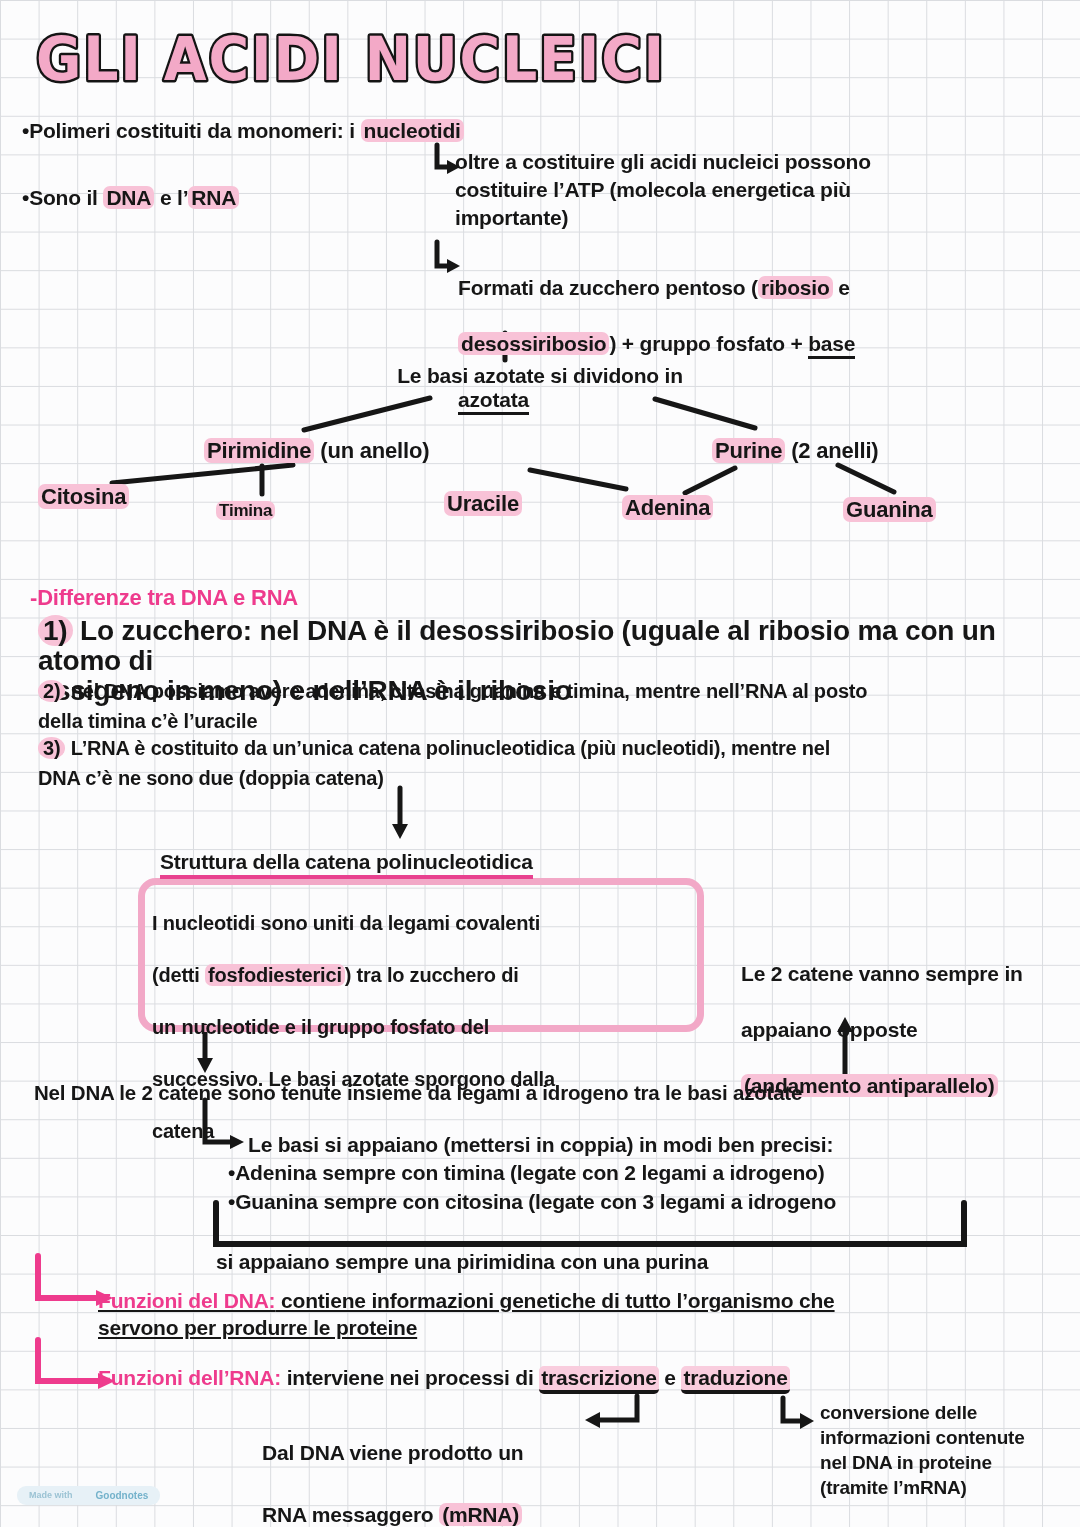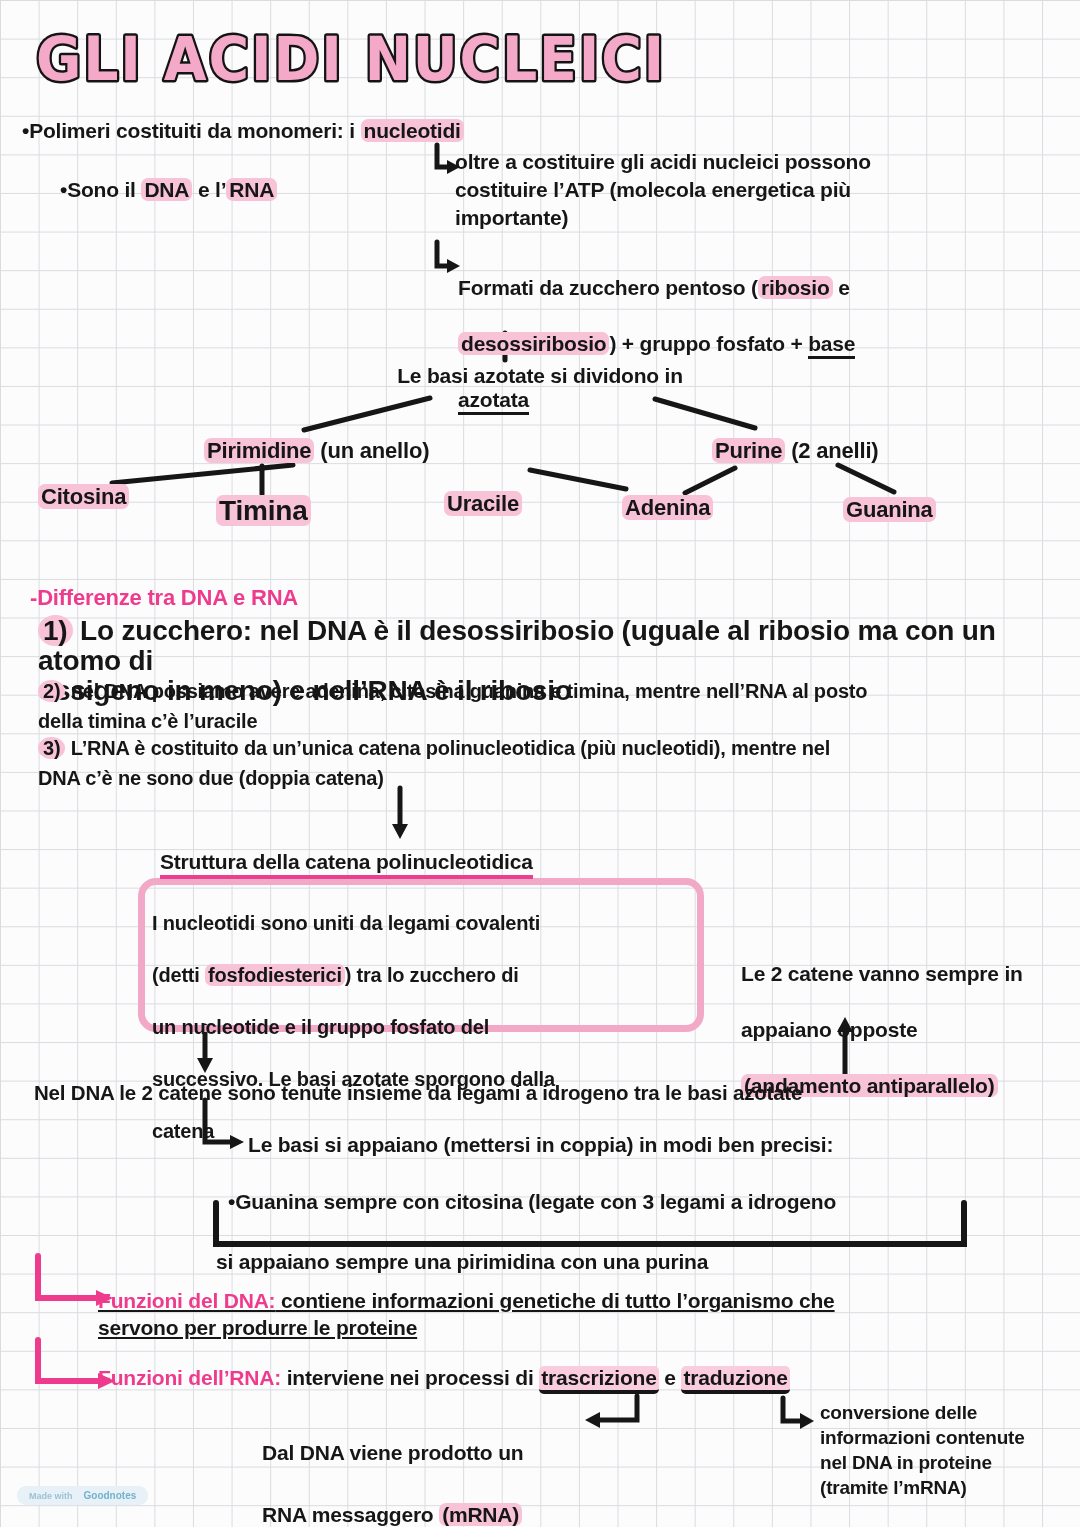--- a/index.html
+++ b/index.html
@@ -26,21 +26,21 @@
   #title-svg text{
     font-family:"DejaVu Sans",sans-serif;font-weight:bold;font-size:60px;
     fill:#f3a9c7;stroke:#141414;stroke-width:5px;paint-order:stroke;
     stroke-linejoin:round;letter-spacing:2px;
   }
   #pink-box{
     position:absolute;left:138px;top:878px;width:552px;height:140px;
     border:7px solid #f2a8c7;border-radius:18px;z-index:1;background:transparent;
   }
   #watermark{
-    position:absolute;left:17px;top:1486px;display:flex;align-items:center;gap:11px;
+    position:absolute;left:17px;top:1486px;display:flex;align-items:flex-start;gap:23px;
     background:#e7f1f7;border-radius:9px;padding:4px 12px;z-index:2;
   }
   #watermark .wm-pre{font-size:9px;color:#9cc3d4;font-weight:bold;}
   #watermark .wm-brand{font-size:10px;color:#74b2cb;font-weight:bold;}
 </style>
 </head>
 <body>
 
 <div id="page">
 
@@ -87,33 +87,33 @@
   <svg id="title-svg" style="position:absolute;left:26px;top:8px;z-index:2;" width="690" height="100">
     <text x="10" y="72" textLength="630" lengthAdjust="spacingAndGlyphs">GLI ACIDI NUCLEICI</text>
   </svg>
 
   <div class="t z" style="left:455px;top:148px;">oltre a costituire gli acidi nucleici possono
 costituire l’ATP (molecola energetica più
 importante)</div>
 
   <div class="t z" style="left:22px;top:117px;"><span>•Polimeri costituiti da monomeri: i </span><span class="hl">nucleotidi</span></div>
 
-  <div class="t z" style="left:22px;top:176px;margin-left:38px;"><span>•Sono il </span><span class="hl">DNA</span><span> e l’</span><span class="hl">RNA</span></div>
+  <div class="t z" style="left:22px;top:184px;"><span>•Sono il </span><span class="hl">DNA</span><span> e l’</span><span class="hl">RNA</span></div>
 
   <div class="t z" style="left:458px;top:246px;">
     <div><span>Formati da zucchero pentoso (</span><span class="hl">ribosio</span><span> e</span></div>
     <div><span class="hl">desossiribosio</span><span>) + gruppo fosfato + </span><span class="ul">base</span></div>
     <div><span class="ul">azotata</span></div>
   </div>
 
   <div class="t z" style="left:330px;top:362px;width:420px;text-align:center;">Le basi azotate si dividono in</div>
   <div class="t z" style="left:204px;top:437px;font-size:22px;"><span class="hl">Pirimidine</span><span> (un anello)</span></div>
   <div class="t z" style="left:712px;top:437px;font-size:22px;"><span class="hl">Purine</span><span> (2 anelli)</span></div>
   <div class="t z" style="left:38px;top:483px;font-size:22px;"><span class="hl">Citosina</span></div>
-  <div class="t z" style="left:216px;top:497px;font-size:28px;"><span class="hl">Timina</span></div>
+  <div class="t z" style="left:216px;top:497px;font-size:17px;"><span class="hl">Timina</span></div>
   <div class="t z" style="left:412px;top:490px;font-size:22px;padding-left:32px;"><span class="hl">Uracile</span></div>
   <div class="t z" style="left:622px;top:494px;font-size:22px;"><span class="hl">Adenina</span></div>
   <div class="t z" style="left:843px;top:496px;font-size:22px;"><span class="hl">Guanina</span></div>
 
   <div class="t mag z" style="left:30px;top:584px;font-size:22px;">-Differenze tra DNA e RNA</div>
   <div class="t z" style="left:38px;top:616px;width:1020px;font-size:28px;line-height:30px;"><span class="hl-num">1)</span><span> Lo zucchero: nel DNA è il desossiribosio (uguale al ribosio ma con un atomo di
 ossigeno in meno) e nell’RNA è il ribosio</span></div>
   <div class="t z" style="left:38px;top:676px;width:1020px;font-size:20px;line-height:30px;"><span class="hl-num">2)</span><span> nel DNA possiamo avere adenina, citosina guanina e timina, mentre nell’RNA al posto
 della timina c’è l’uracile</span></div>
   <div class="t z" style="left:38px;top:733px;width:1020px;font-size:20px;line-height:30px;"><span class="hl-num">3)</span><span> L’RNA è costituito da un’unica catena polinucleotidica (più nucleotidi), mentre nel
@@ -132,20 +132,21 @@
 
   <div class="t z" style="left:741px;top:932px;font-size:21px;">
     <div>Le 2 catene vanno sempre in</div>
     <div>appaiano opposte</div>
     <div><span class="hl">(andamento antiparallelo)</span></div>
   </div>
 
   <div class="t z" style="left:34px;top:1079px;font-size:20.5px;">Nel DNA le 2 catene sono tenute insieme da legami a idrogeno tra le basi azotate</div>
 
   <div class="t z" style="left:248px;top:1131px;">Le basi si appaiano (mettersi in coppia) in modi ben precisi:</div>
+  <div class="t z" style="left:228px;top:1159px;">•Adenina sempre con timina (legate con 2 legami a idrogeno)</div>
   <div class="t z" style="left:228px;top:1188px;">•Guanina sempre con citosina (legate con 3 legami a idrogeno</div>
   <div class="t z" style="left:216px;top:1248px;width:750px;text-align:left;">si appaiano sempre una pirimidina con una purina</div>
 
   <div class="t z" style="left:98px;top:1287px;line-height:27px;text-decoration:underline;"><span class="mag">Funzioni del DNA:</span><span> contiene informazioni genetiche di tutto l’organismo che
 servono per produrre le proteine</span></div>
 
   <div class="t z" style="left:98px;top:1364px;"><span class="mag">Funzioni dell’RNA:</span><span> interviene nei processi di </span><span class="hl-soft ul-thick">trascrizione</span><span> e </span><span class="hl-soft ul-thick">traduzione</span></div>
 
   <div class="t z" style="left:262px;top:1406px;line-height:31px;">
     <div>Dal DNA viene prodotto un</div>

